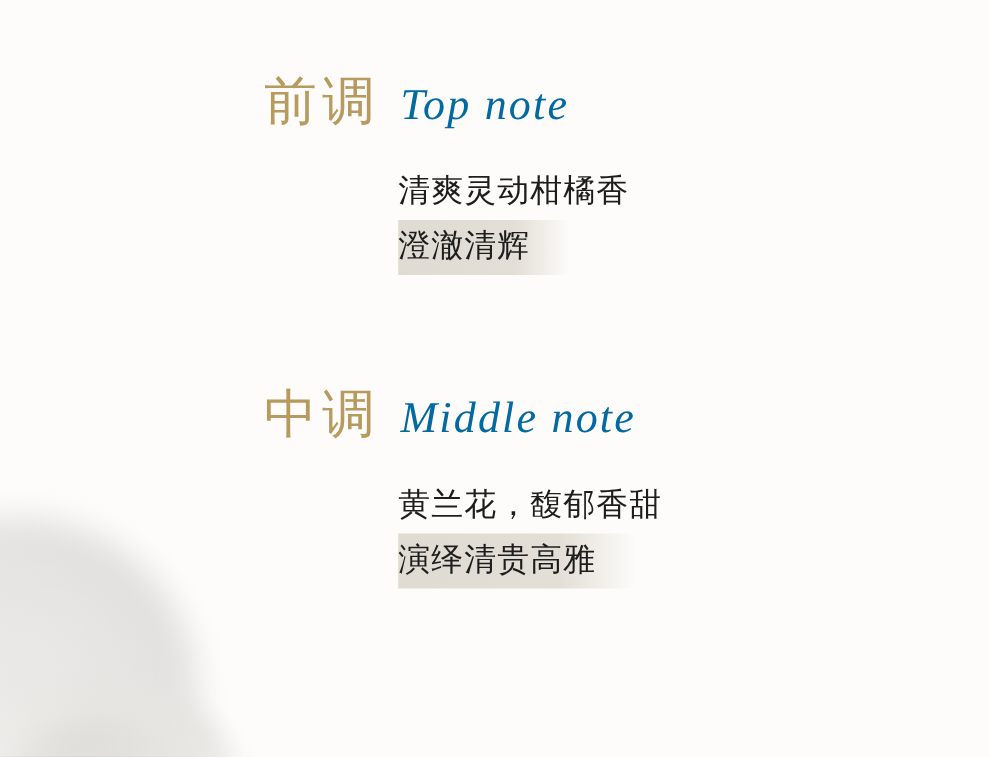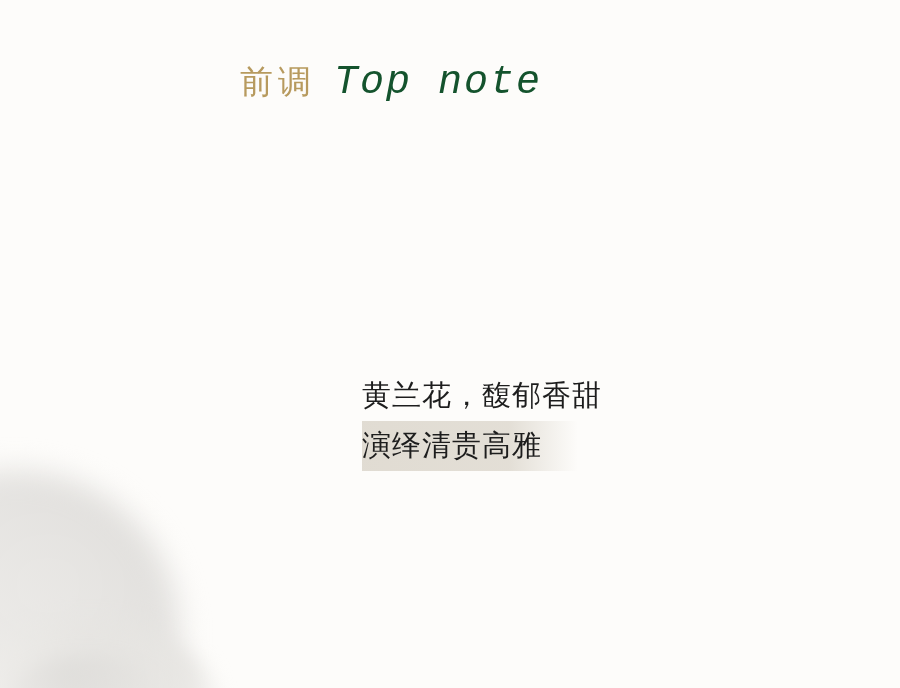--- a/index.html
+++ b/index.html
@@ -69,31 +69,31 @@
   #top-note-block { left: 0; top: 60px; }
   #middle-note-block { left: 0; top: 345px; }
 
   .note-heading {
     display: flex;
     align-items: baseline;
     padding-left: 240px;
   }
   .note-heading .cn {
     font-family: Liberation Serif, serif;
-    font-size: 33px;
+    font-size: 48px;
     letter-spacing: 5px;
     color: #b79a5e;
     font-weight: 400;
   }
   .note-heading .en {
-    font-family: Liberation Mono, monospace;
+    font-family: Liberation Serif, serif;
     font-style: italic;
     font-size: 40px;
     letter-spacing: 2px;
-    color: #14532d;
+    color: #0369a1;
     margin-left: 18px;
     font-weight: 400;
   }
 
   .note-lines {
     padding-left: 362px;
     margin-top: 26px;
   }
   .note-line {
     font-family: "Liberation Sans", sans-serif;
@@ -120,22 +120,30 @@
   <div class="vignette"></div>
 </div>
 
 <div class="content">
 
   <section class="note-block" id="top-note-block">
     <div class="note-heading">
       <span class="cn">前调</span>
       <span class="en">Top note</span>
     </div>
+    <div class="note-lines">
+      <span class="note-line">清爽灵动柑橘香</span>
+      <span class="note-line highlight">澄澈清辉</span>
+    </div>
   </section>
 
   <section class="note-block" id="middle-note-block">
+    <div class="note-heading">
+      <span class="cn">中调</span>
+      <span class="en">Middle note</span>
+    </div>
     <div class="note-lines">
       <span class="note-line">黄兰花，馥郁香甜</span>
       <span class="note-line highlight">演绎清贵高雅</span>
     </div>
   </section>
 
 </div>
 
 </body></html>

